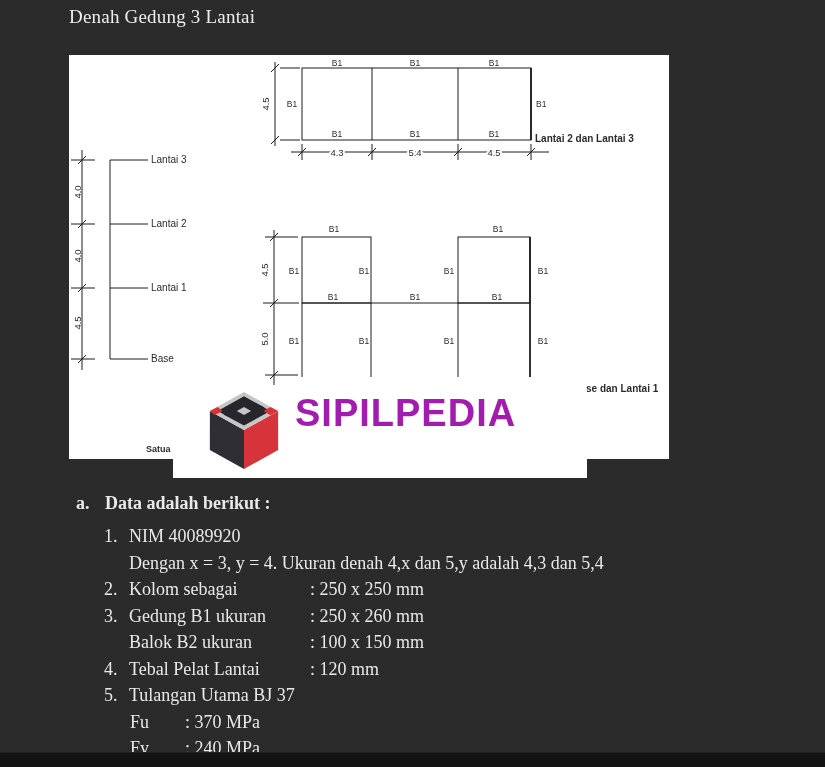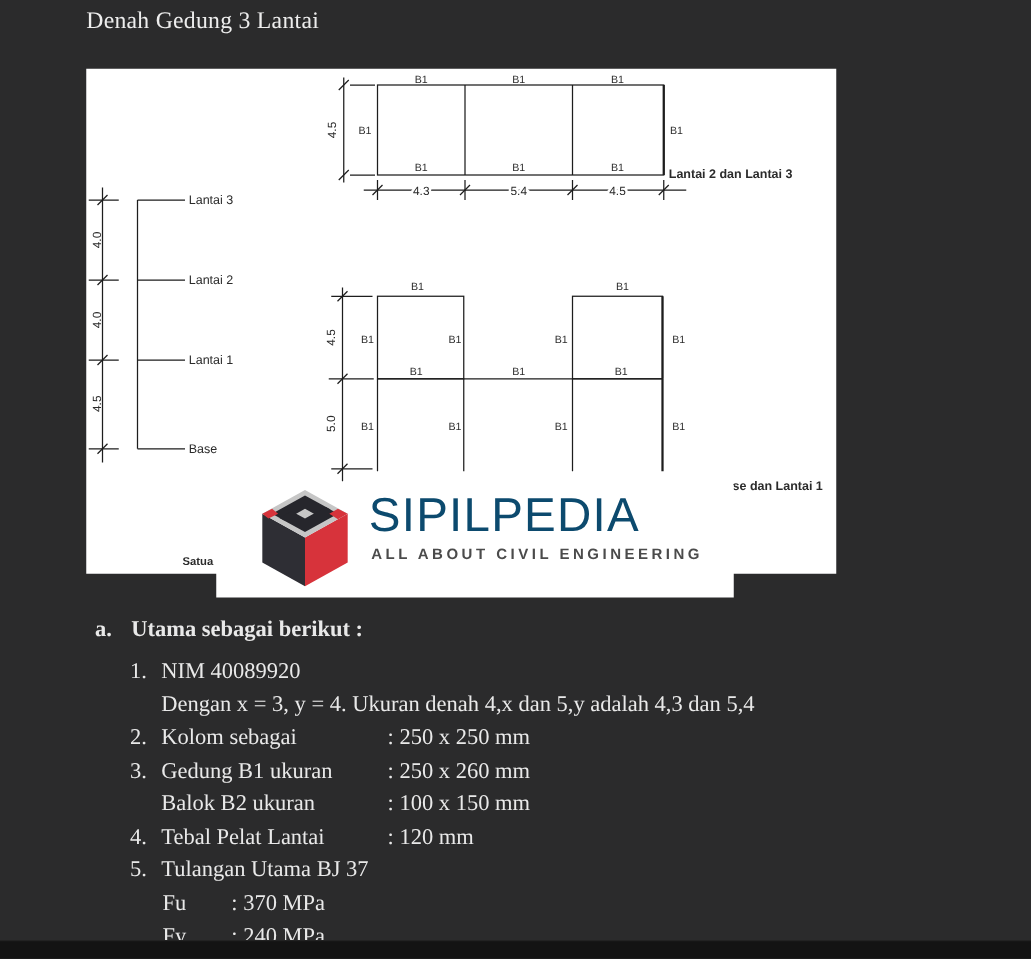--- a/index.html
+++ b/index.html
@@ -15,21 +15,21 @@
   .dimbg{paint-order:stroke;stroke:#ffffff;stroke-width:4px;}
   .lvl{font-size:10px;}
   .cap{font-size:10px;font-weight:bold;}
   .note{font-size:9px;font-weight:bold;}
   .ln{stroke:#1d1d1d;stroke-width:1;fill:none;}
   .lnb{stroke:#1d1d1d;stroke-width:1.8;fill:none;}
   
   .watermark{position:absolute;left:173px;top:388px;width:414px;height:90px;background:#ffffff;}
   .wm-cube{position:absolute;left:34px;top:2px;}
   .wm-brand{position:absolute;left:122px;top:4px;font-family:"Liberation Sans",sans-serif;
-            font-size:38px;font-weight:400;letter-spacing:1px;color:#0c4a6e;}
+            font-size:38px;font-weight:700;letter-spacing:1px;color:#a21caf;}
   .wm-tagline{position:absolute;left:124px;top:48px;font-family:"Liberation Sans",sans-serif;
               font-size:12px;font-weight:700;letter-spacing:2.8px;color:#4b4b4b;white-space:nowrap;}
   
   .content{position:absolute;left:0;top:0;width:825px;height:767px;color:#e9e9e9;font-size:18px;}
   .hrow{position:absolute;left:0;width:825px;height:22px;font-weight:bold;}
   .row{position:absolute;left:0;width:825px;height:22px;}
   .hmark{position:absolute;left:76px;}
   .htext{position:absolute;left:105px;}
   .num{position:absolute;left:104px;}
   .lbl{position:absolute;left:129px;white-space:nowrap;}
@@ -156,27 +156,26 @@
     <svg class="wm-cube" width="74" height="80" viewBox="0 0 74 82">
       <polygon points="2,21.5 37,41 37,81 2,61.5" fill="#2e2e34"></polygon>
       <polygon points="37,41 72,21.5 72,61.5 37,81" fill="#d7333b"></polygon>
       <polygon points="37,2 72,21.5 37,41 2,21.5" fill="#c6c6c6"></polygon>
       <polygon points="10,21.5 37,6.5 58,18 48,23.5 37,17.5 20,27" fill="#26262c"></polygon>
       <polygon points="64,21.5 37,36.5 16,25 26,19.5 37,25.5 54,16" fill="#26262c"></polygon>
       <polygon points="64,17.5 72,21.5 64,26 57,21.5" fill="#d7333b"></polygon>
       <polygon points="2,21.5 10,17.5 15,21.5 7,25.5" fill="#d7333b"></polygon>
     </svg>
     <div class="wm-brand">SIPILPEDIA</div>
-    <div class="wm-tagline">ALL ABOUT CIVIL ENGINEERING</div>
   </div>
 
   <div class="content">
     <div class="hrow" style="top:493px">
       <span class="hmark">a.</span>
-      <span class="htext">Utama sebagai berikut :</span>
+      <span class="htext">Data adalah berikut :</span>
     </div>
 
     <div class="row" style="top:526px">
       <span class="num">1.</span>
       <span class="lbl">NIM 40089920</span>
       <span class="val"></span>
     </div>
     <div class="row" style="top:553px">
       <span class="num"></span>
       <span class="lbl">Dengan x = 3, y = 4. Ukuran denah 4,x dan 5,y adalah 4,3 dan 5,4</span>

